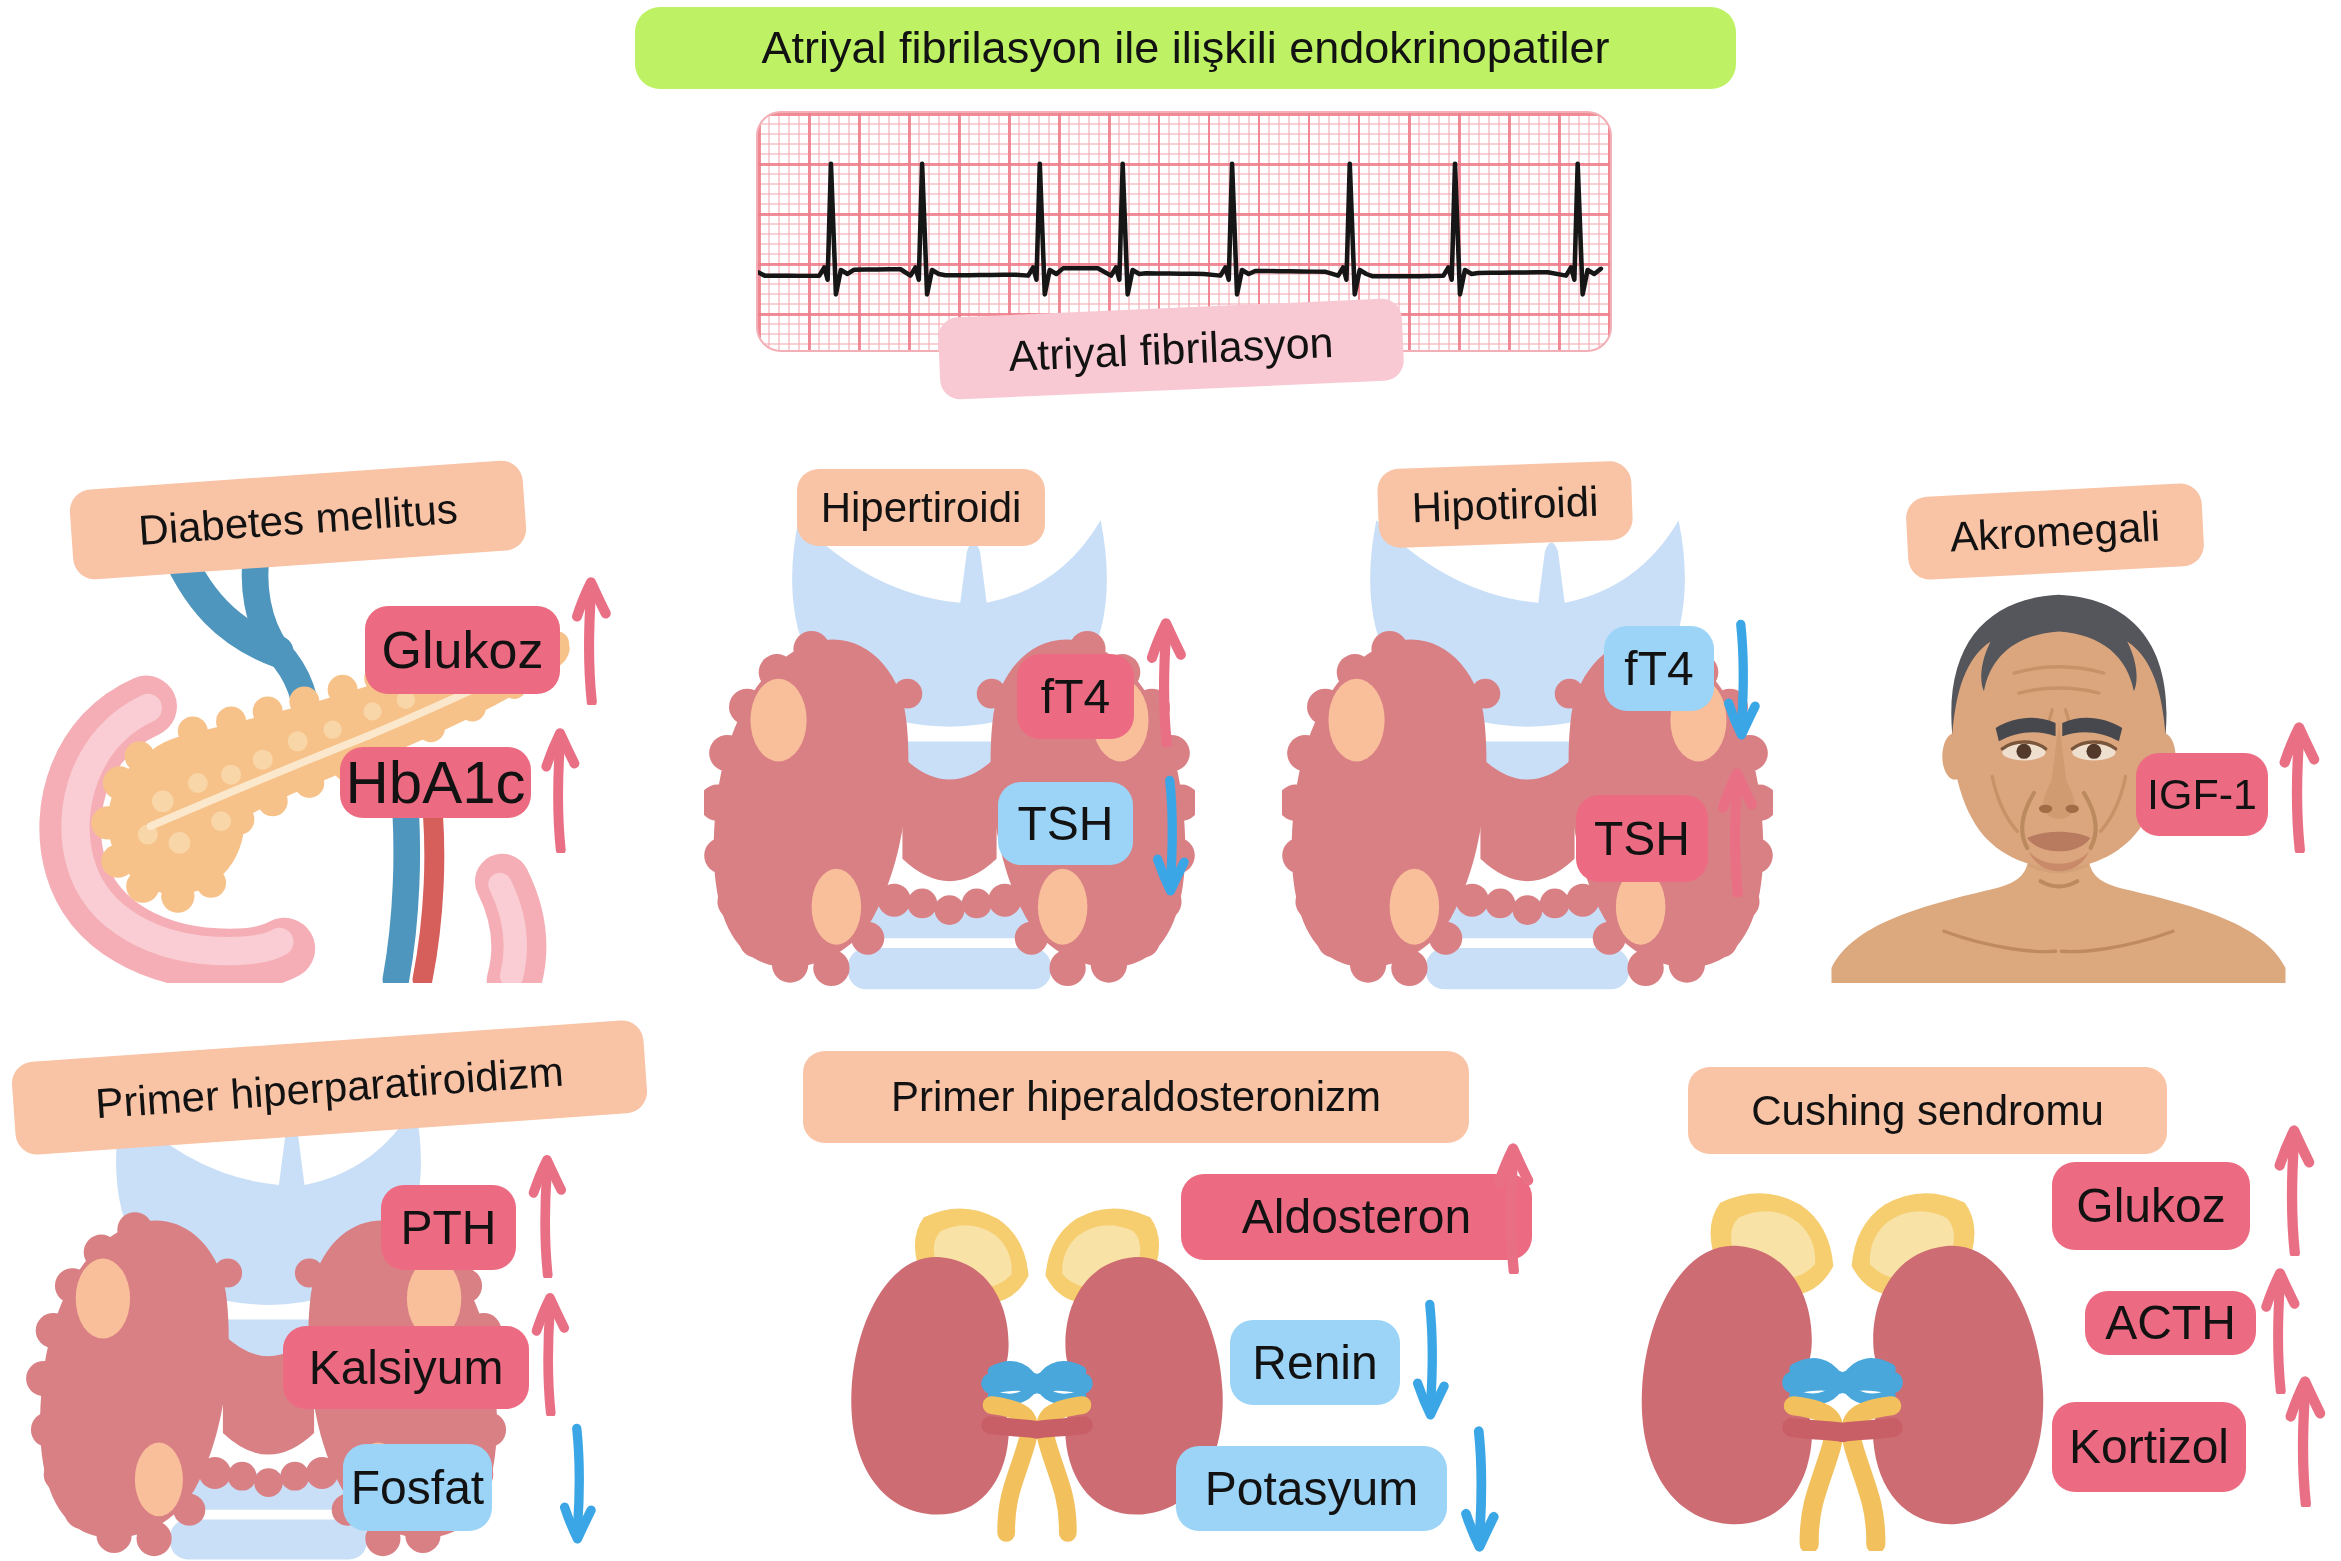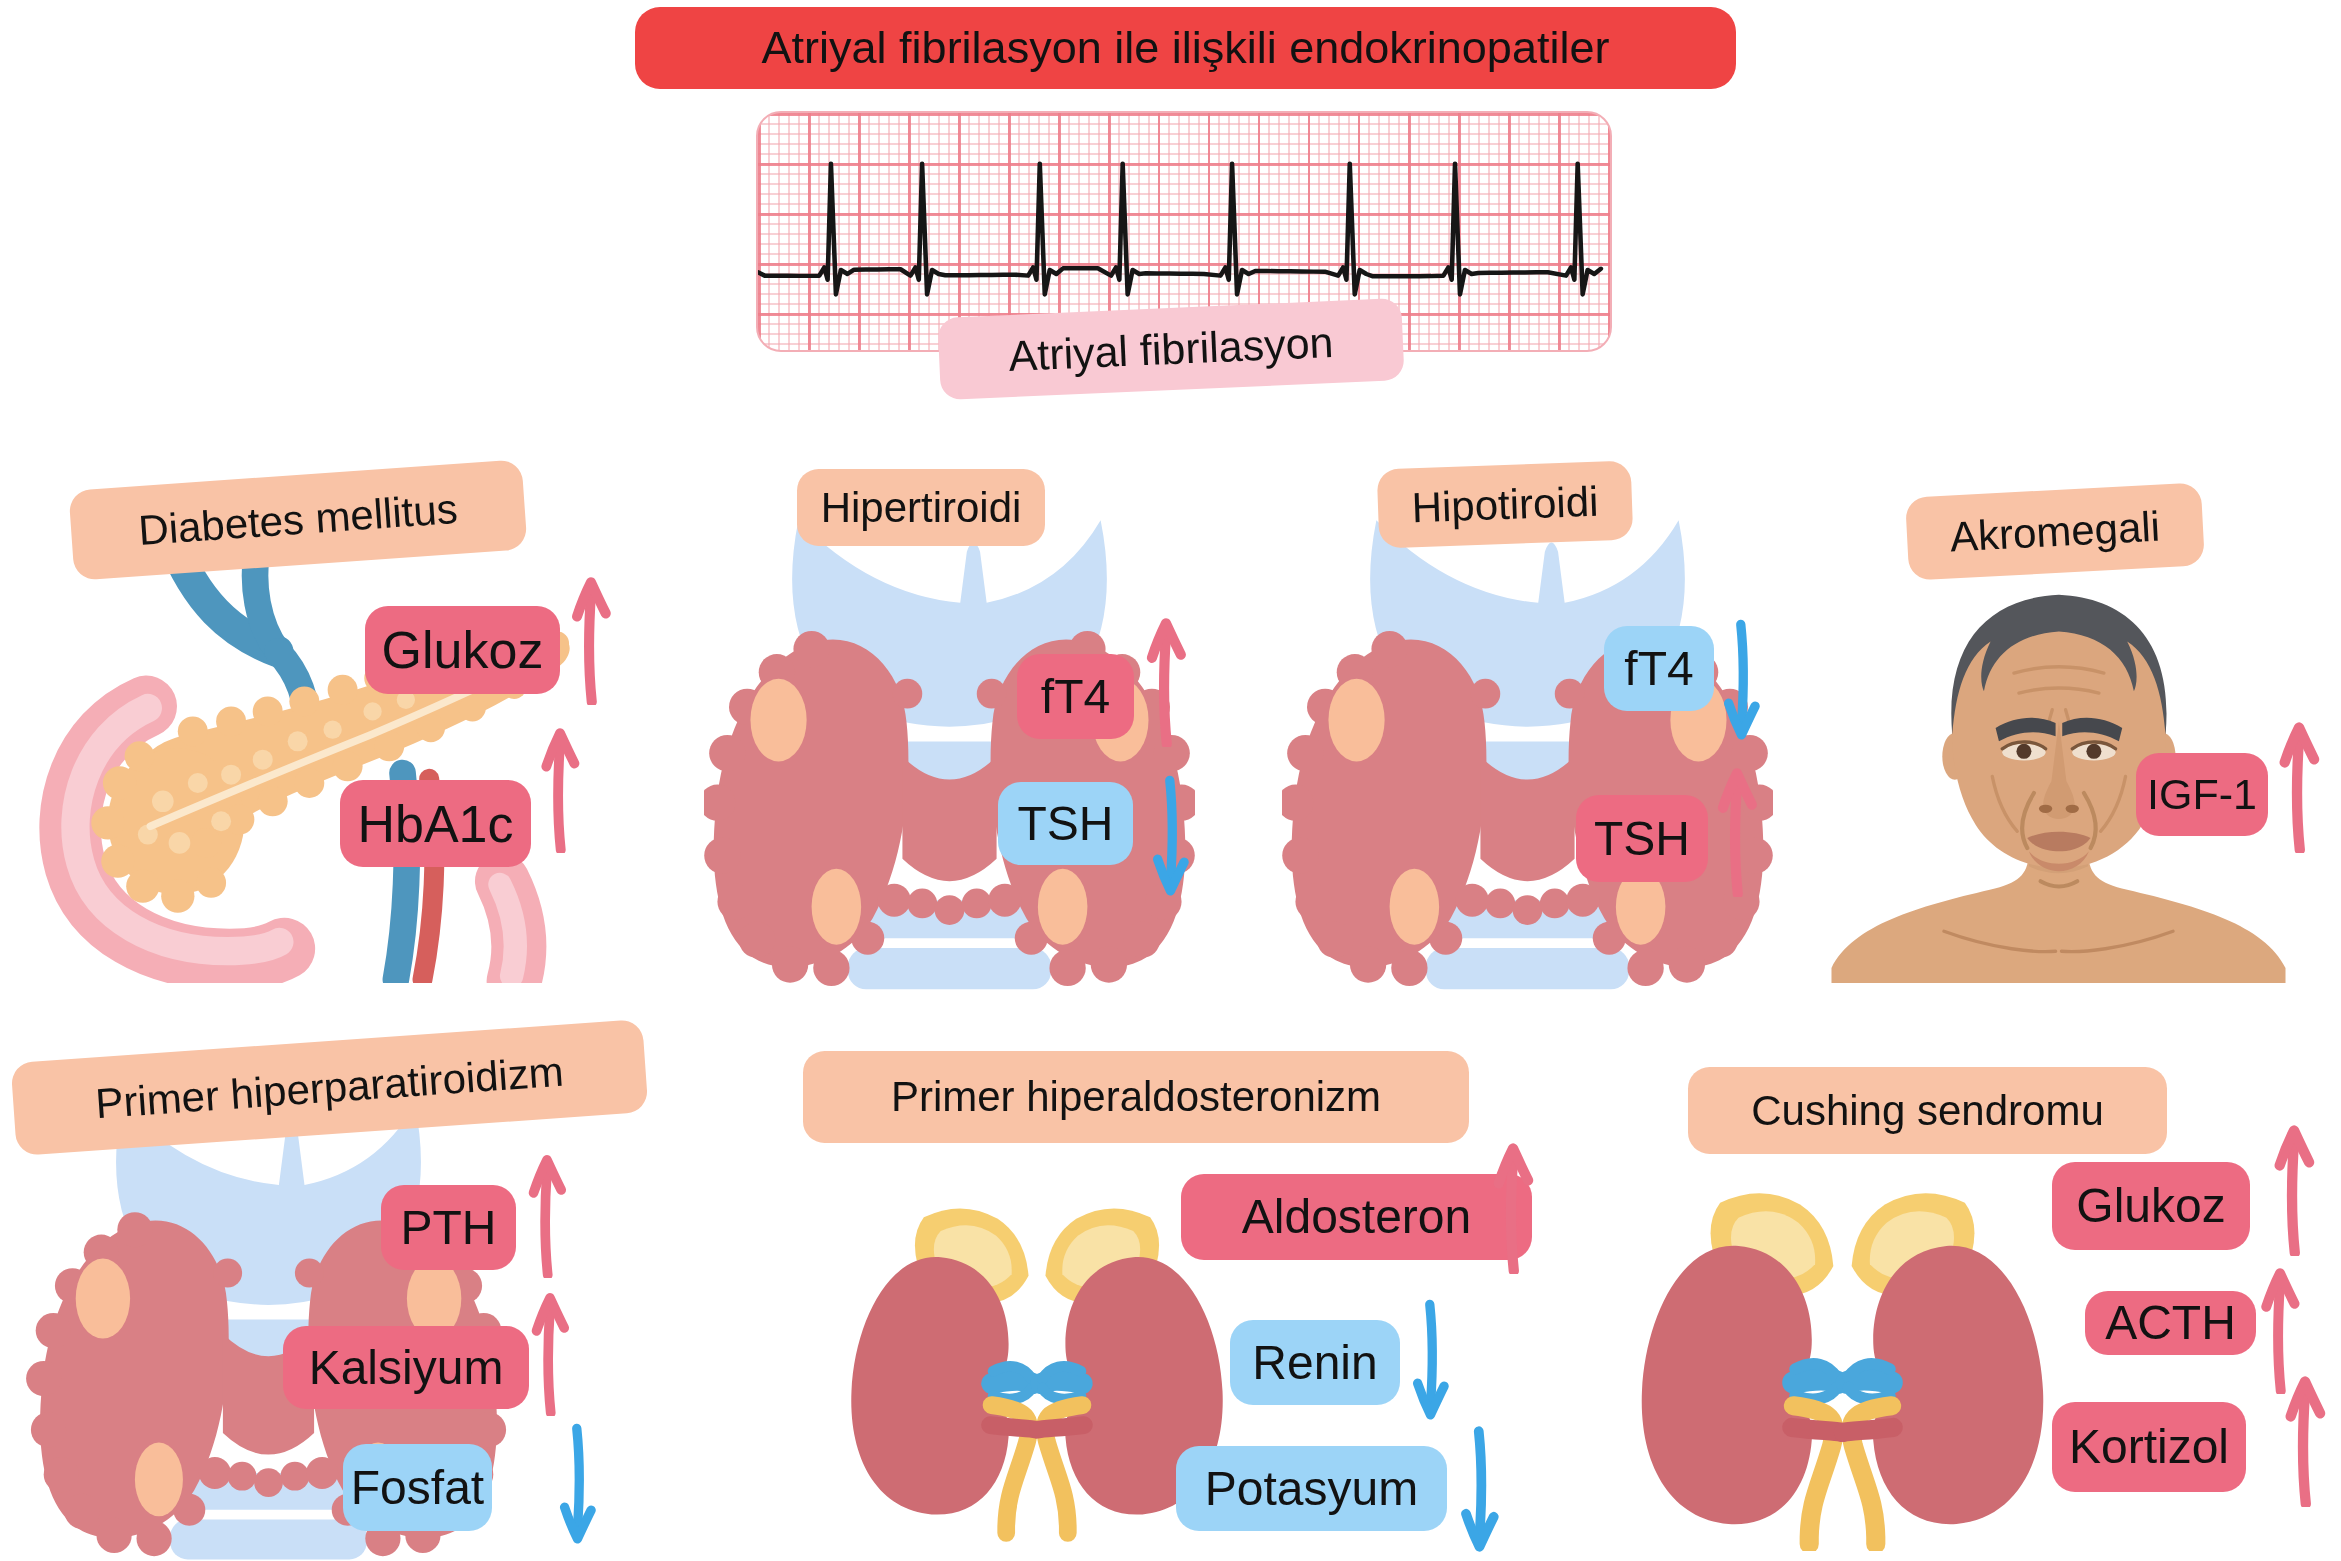--- a/index.html
+++ b/index.html
@@ -5,21 +5,21 @@
   html,body{margin:0;padding:0;background:#ffffff;}
   body{width:2342px;height:1561px;overflow:hidden;position:relative;
        font-family:"Liberation Sans", sans-serif;color:#121212;}
   section{position:absolute;inset:0;}
   .pill{position:absolute;display:flex;align-items:center;justify-content:center;
         white-space:nowrap;font-weight:500;color:#121212;border-radius:23px;line-height:1;}
   .pill.red{background:#ED6B82;}
   .pill.blue{background:#9CD4F7;}
   .hdr{position:absolute;display:flex;align-items:center;justify-content:center;
        background:#F9C3A6;border-radius:21.6px;font-weight:500;color:#121212;white-space:nowrap;line-height:1;}
-  .title{position:absolute;left:635px;top:6.7px;width:1101px;height:82px;background:#ef4444;
+  .title{position:absolute;left:635px;top:6.7px;width:1101px;height:82px;background:#bef264;
          border-radius:25px;display:flex;align-items:center;justify-content:center;
          font-size:45px;font-weight:500;color:#121212;white-space:nowrap;}
   .ecg-label{position:absolute;left:939px;top:308px;width:464px;height:82px;background:#F9C9D3;
          border-radius:20px;display:flex;align-items:center;justify-content:center;
          font-size:43px;font-weight:500;transform:rotate(-2.5deg);white-space:nowrap;}
   .ecg-grid{position:absolute;left:756px;top:111px;width:856px;height:241px;border-radius:25px;
      background-color:#fff;border:2.5px solid #F3AEB6;box-sizing:border-box;overflow:hidden;
      background-image:
        repeating-linear-gradient(to right,  rgba(238,125,138,0.85) 0 2.5px, transparent 2.5px 50px),
        repeating-linear-gradient(to bottom, rgba(238,125,138,0.85) 0 2.5px, transparent 2.5px 50px),
@@ -227,21 +227,21 @@
 
 <section>
   <svg class="illu" style="left:12.5px;top:533px;width:566px;height:450px" viewBox="0 0 680 540">
       <use href="#pancreas-illu"></use>
     </svg>
   <div class="hdr rot-m4" style="left:71px;top:475px;width:454px;height:90px;font-size:42px">Diabetes mellitus</div>
   <div class="pill red" style="left:365px;top:606px;width:195px;height:88px;font-size:52px">Glukoz</div>
   <svg class="arrow red" style="left:566px;top:573px;width:50px;height:132px" viewBox="0 0 60 170">
       <use href="#arr-up"></use>
     </svg>
-  <div class="pill red" style="left:340px;top:780px;width:191px;height:87px;font-size:52px">HbA1c</div>
+  <div class="pill red" style="left:340px;top:747px;width:191px;height:71px;font-size:60px">HbA1c</div>
   <svg class="arrow red" style="left:535px;top:724px;width:50px;height:129px" viewBox="0 0 60 170">
       <use href="#arr-up"></use>
     </svg>
 </section>
 
 <section>
   <svg class="illu" style="left:704px;top:512px;width:491px;height:479px" viewBox="0 0 590 580">
       <use href="#thyroid-illu"></use>
     </svg>
   <div class="hdr" style="left:797px;top:469px;width:248px;height:77px;font-size:42px">Hipertiroidi</div>

